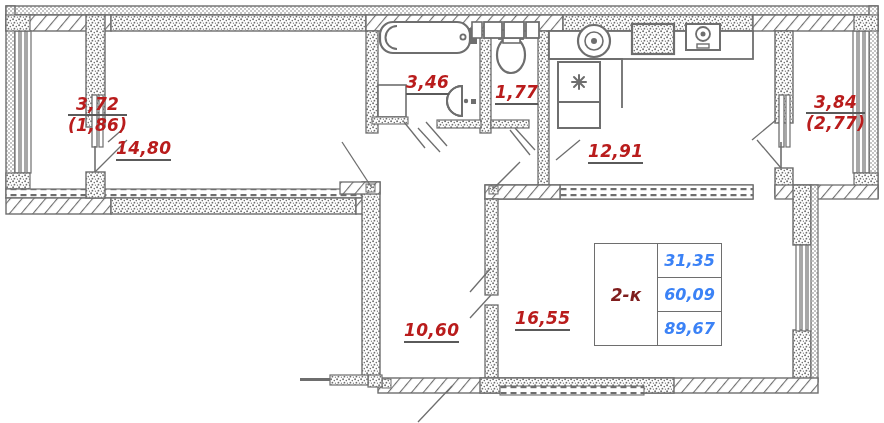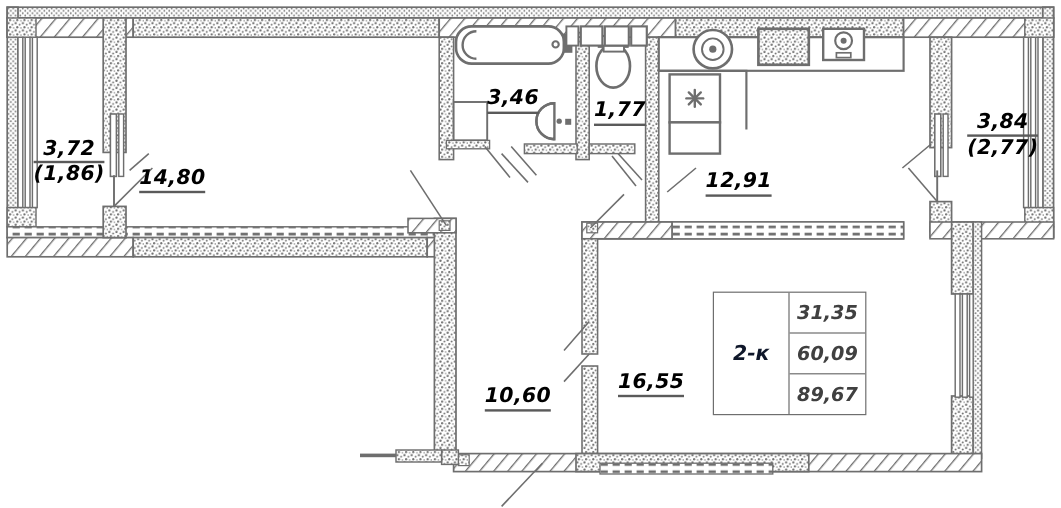--- a/index.html
+++ b/index.html
@@ -7,21 +7,21 @@
   body{font-family:"Liberation Sans",sans-serif;}
   #plan-root{
     position:relative;
     width:884px;height:423px;
     background:#ffffff;
     overflow:hidden;
   }
   #plan-svg{position:absolute;left:0;top:0;width:884px;height:423px;}
   .area-label{
     position:absolute;
-    color:#000000;
+    color:#b91c1c;
     font-family:"DejaVu Sans",sans-serif;
     font-style:italic;
     font-weight:bold;
     font-size:17px;
     letter-spacing:0.3px;
     white-space:nowrap;
     user-select:none;
   }
   .area-label .num{
     display:inline-block;
@@ -41,30 +41,30 @@
     left:594px;top:243px;
     width:128px;height:103px;
     border:1.6px solid #6e6e6e;
     box-sizing:border-box;
     display:flex;
     background:#fff;
   }
   #summary-type{
     width:62px;
     display:flex;align-items:center;justify-content:center;
-    color:#0f172a;
+    color:#7f1d1d;
     font-family:"DejaVu Sans",sans-serif;
     font-style:italic;font-weight:bold;font-size:17px;
     border-right:1.6px solid #6e6e6e;
   }
   #summary-values{flex:1;display:flex;flex-direction:column;}
   .summary-cell{
     flex:1;
     display:flex;align-items:center;justify-content:center;
-    color:#404040;
+    color:#3b82f6;
     font-family:"DejaVu Sans",sans-serif;
     font-style:italic;font-weight:bold;font-size:16px;
     border-bottom:1.6px solid #6e6e6e;
     box-sizing:border-box;
   }
   .summary-cell:last-child{border-bottom:none;}
 </style>
 </head>
 <body>
 
@@ -278,21 +278,21 @@
         <line x1="510" y1="130" x2="530" y2="155"></line>
         <line x1="556" y1="160" x2="580" y2="140"></line>
         <line x1="492" y1="190" x2="520" y2="162"></line>
         <line x1="418" y1="422" x2="452" y2="386"></line>
         <line x1="752" y1="140" x2="776" y2="120"></line>
       </g>
 
     </g>
   </svg>
 
-  <div class="area-label stacked" style="left:28px;top:116px;">
+  <div class="area-label stacked" style="left:28px;top:96px;padding-left:40px;">
     <span class="top">3,72</span>
     <span class="bot">(1,86)</span>
   </div>
 
   <div class="area-label" style="left:116px;top:138px;">
     <span class="num">14,80</span>
   </div>
 
   <div class="area-label" style="left:406px;top:72px;">
     <span class="num">3,46</span>

